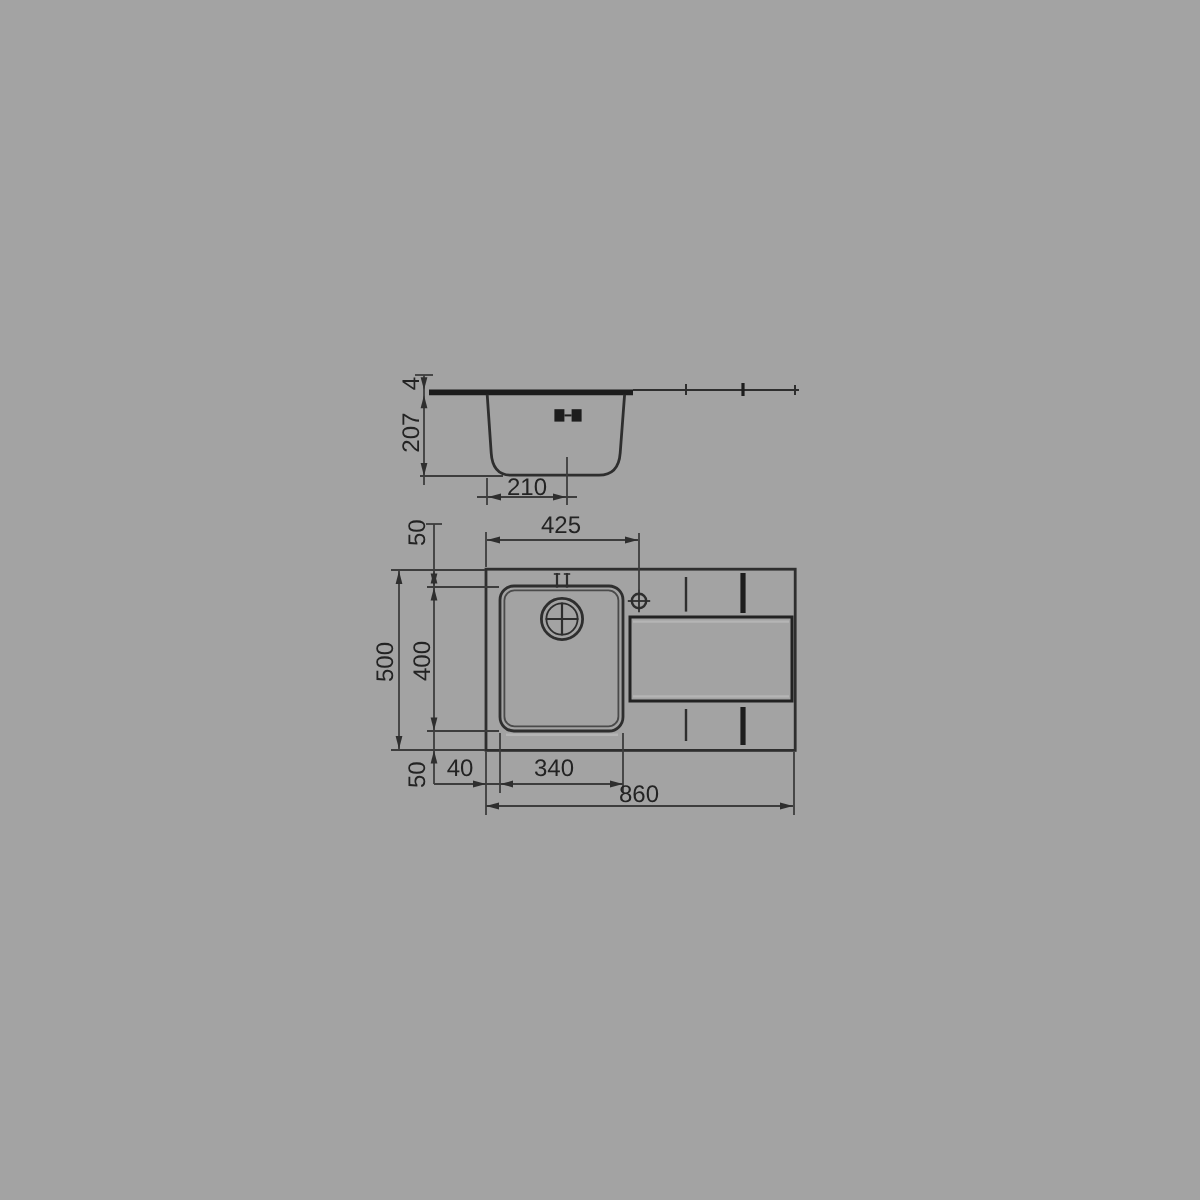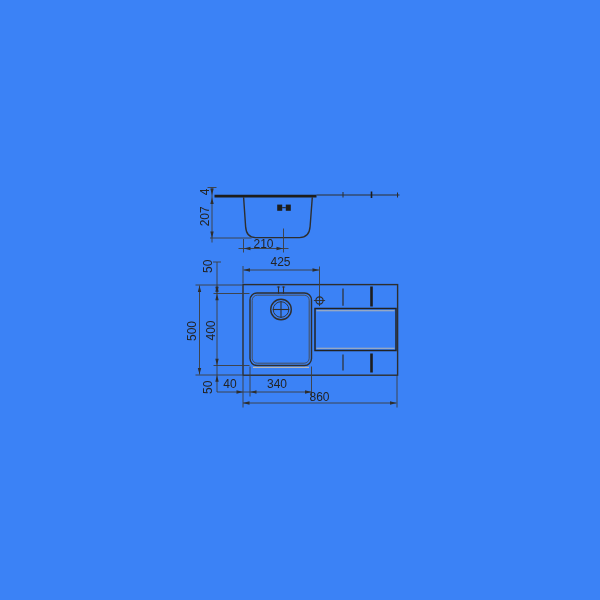--- a/index.html
+++ b/index.html
@@ -8,21 +8,21 @@
     background: #ffffff;
     width: 600px;
     height: 600px;
     overflow: hidden;
     font-family: "Liberation Sans", sans-serif;
   }
   .canvas {
     position: relative;
     width: 600px;
     height: 600px;
-    background: #3b82f6;
+    background: #a3a3a3;
   }
   svg { position: absolute; top: 0; left: 0; }
   text {
     font-family: "Liberation Sans", sans-serif;
     font-size: 12px;
     fill: #232323;
   }
 </style>
 </head>
 <body>

